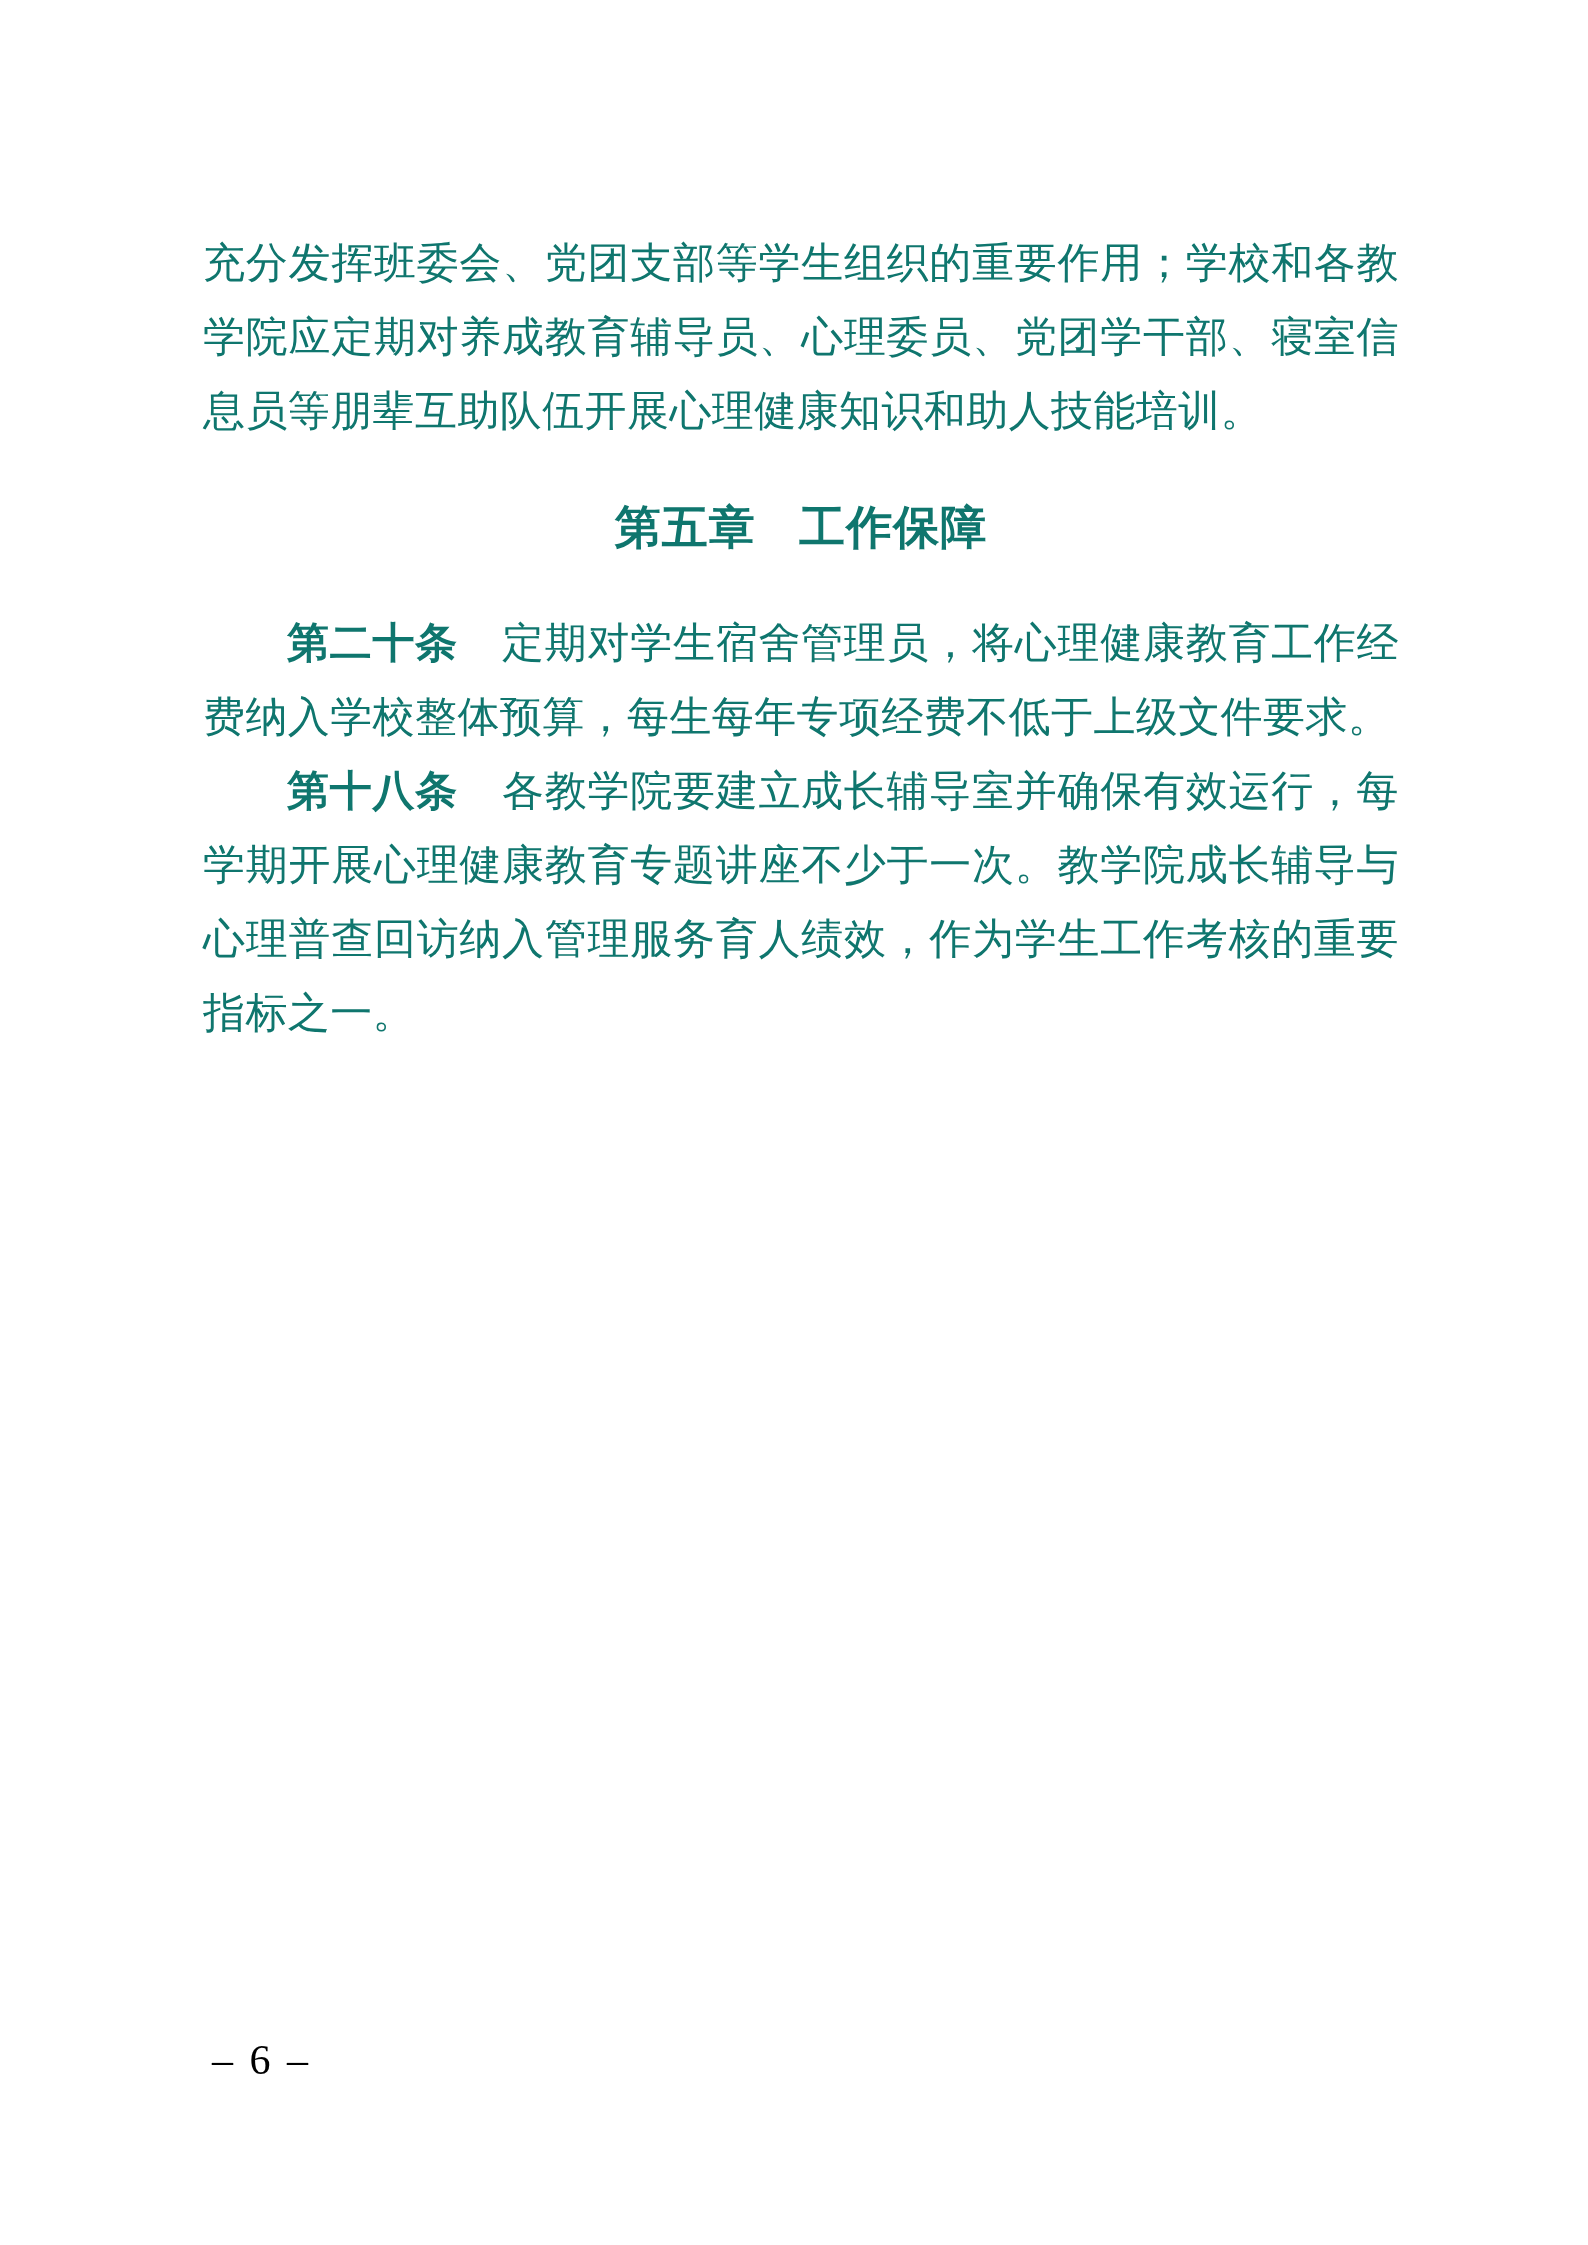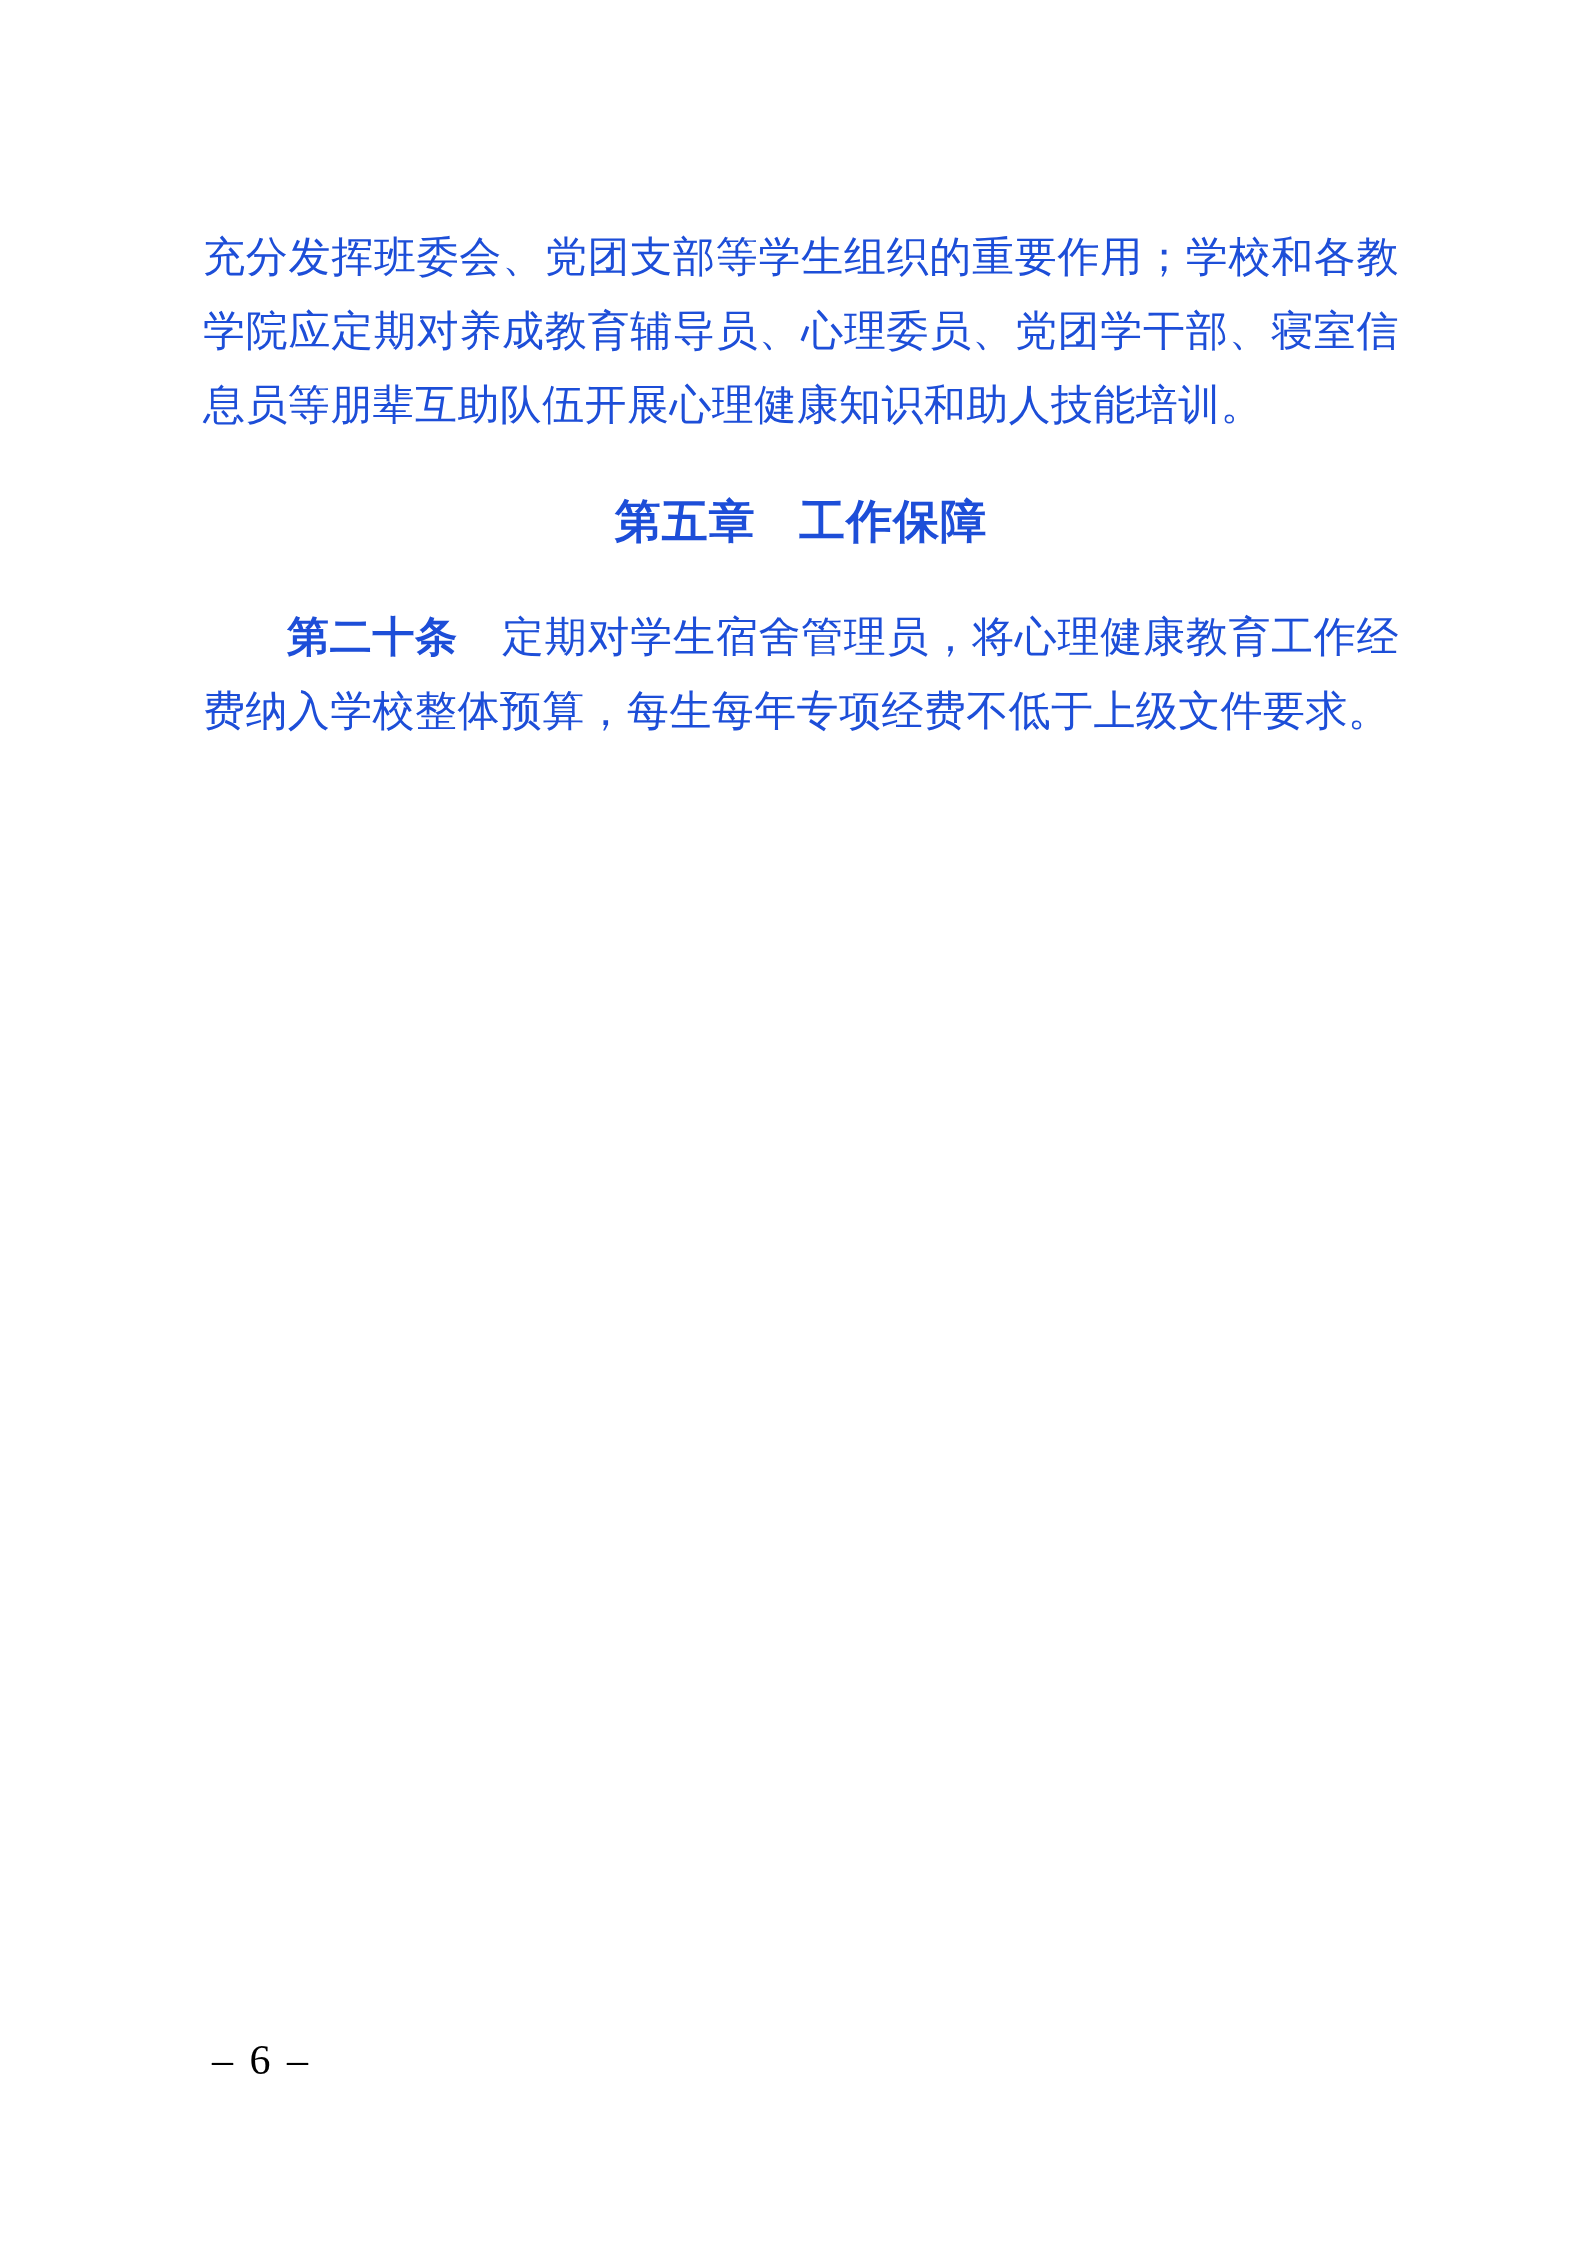--- a/index.html
+++ b/index.html
@@ -11,29 +11,29 @@
     position: relative;
     width: 1588px;
     height: 2245px;
     background: #ffffff;
     overflow: hidden;
     color: #000000;
   }
   .content {
     position: absolute;
     left: 203px;
-    top: 220px;
+    top: 226px;
     width: 1196px;
     font-family: "Liberation Serif", serif;
     font-size: 42px;
     line-height: 74px;
     letter-spacing: 0.4px;
     text-align: justify;
     text-justify: inter-character;
-    color: #1d4ed8;
+    color: #0f766e;
   }
   p.para {
     margin: 0;
     padding: 0;
   }
   p.para.indent {
     text-indent: 2em;
   }
   .article-label {
     font-weight: 700;
@@ -70,19 +70,20 @@
 <div class="page">
   <div class="content">
 
     <p class="para">充分发挥班委会、党团支部等学生组织的重要作用；学校和各教学院应定期对养成教育辅导员、心理委员、党团学干部、寝室信息员等朋辈互助队伍开展心理健康知识和助人技能培训。</p>
 
 
     <h2 class="chapter"><span>第五章</span><span class="chapter-title">工作保障</span></h2>
 
     <p class="para indent"><span class="article-label">第二十条</span><span>定期对学生宿舍管理员，将心理健康教育工作经费纳入学校整体预算，每生每年专项经费不低于上级文件要求。</span></p>
 
+    <p class="para indent"><span class="article-label">第十八条</span><span>各教学院要建立成长辅导室并确保有效运行，每学期开展心理健康教育专题讲座不少于一次。教学院成长辅导与心理普查回访纳入管理服务育人绩效，作为学生工作考核的重要指标之一。</span></p>
 
 
 
   </div>
 
   <div class="footer-page-number">– 6 –</div>
 </div>
 
 </body></html>

